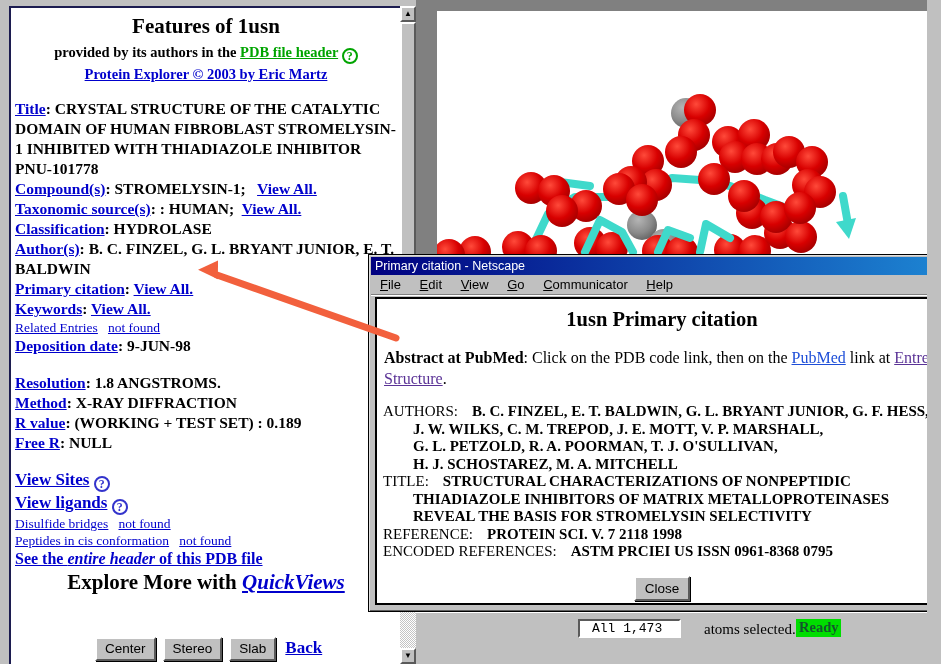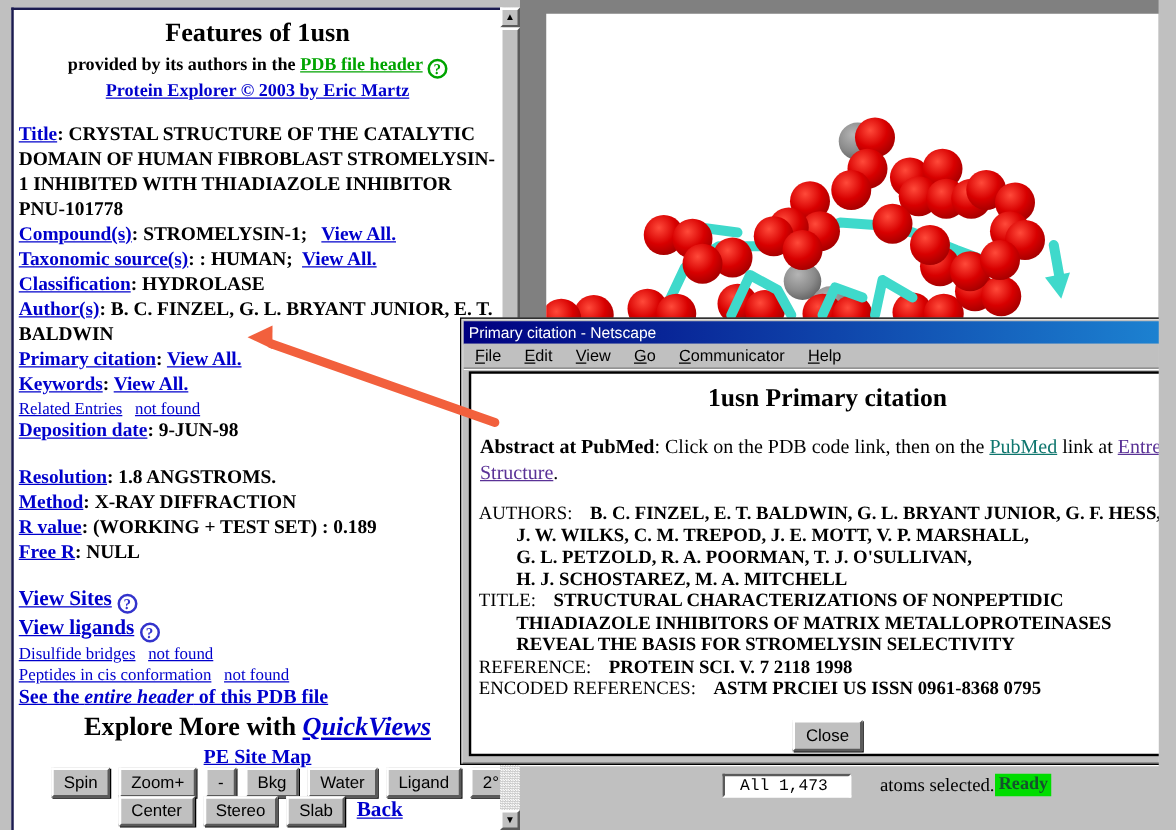--- a/index.html
+++ b/index.html
@@ -78,21 +78,21 @@
              padding-left:9px; border-bottom:1px solid #808080; box-shadow:0 1px 0 #ffffff; }
   .menu-item { display:inline-block; margin-right:15px; cursor:pointer; }
   .menu-item u { text-decoration:underline; }
   .popup-content { position:absolute; left:6px; top:42px; right:-2px; bottom:6px;
                    background:#fff; border:2px solid #000; overflow:hidden;
                    font-family:"Liberation Serif", serif; }
   .pc-center { width:570px; }
   .pc-heading { text-align:center; font-size:20.5px; font-weight:bold; margin-top:9px; }
   .pc-para { font-size:16px; margin:16px 10px 0 7px; line-height:21px; }
   .pc-para .b { font-weight:bold; }
-  .u-black { color:#0f766e; text-decoration:underline; cursor:pointer; }
+  .u-black { color:#1d4ed8; text-decoration:underline; cursor:pointer; }
   .lnk-visited { color:#5a3296; text-decoration:underline; cursor:pointer; }
   .citation { font-size:15px; line-height:17.5px; margin:14px 0 0 6px; white-space:nowrap; }
   .cit-line { }
   .cit-label { font-weight:normal; }
   .cit-val { font-weight:bold; }
   .ind1 { padding-left:30px; }
   .gap-after-label { display:inline-block; width:14px; }
   .close-wrap { text-align:center; margin-top:15px; }
   .close-btn { font-family:"Liberation Sans", sans-serif; font-size:13.5px; background:#c0c0c0;
                border:2px solid; border-color:#ffffff #5a5a5a #5a5a5a #ffffff;
@@ -198,27 +198,21 @@
         <span class="lnk">not found</span>
       </div>
 
       <div class="see-header">
         <span class="lnk"><span>See the </span><i>entire header</i><span> of this PDB file</span></span>
       </div>
 
       <div class="explore">
         <span>Explore More with </span><i><span class="lnk">QuickViews</span></i>
       </div>
-      <div class="sitemap">
-        <span class="lnk">PE Site Map</span>
-      </div>
-
-      <div class="btn-row1">
-        <span class="w95-btn">Spin</span><span class="w95-btn">Zoom+</span><span class="w95-btn">-</span><span class="w95-btn">Bkg</span><span class="w95-btn">Water</span><span class="w95-btn">Ligand</span><span class="w95-btn">2°</span>
-      </div>
+
       <div class="btn-row2">
         <span class="w95-btn">Center</span><span class="w95-btn">Stereo</span><span class="w95-btn">Slab</span><span class="lnk back-link">Back</span>
       </div>
     </div>
 
     <div class="vscroll">
       <div class="sb-btn sb-up">▲</div>
       <div class="sb-thumb"></div>
       <div class="sb-btn sb-down">▼</div>
     </div>

